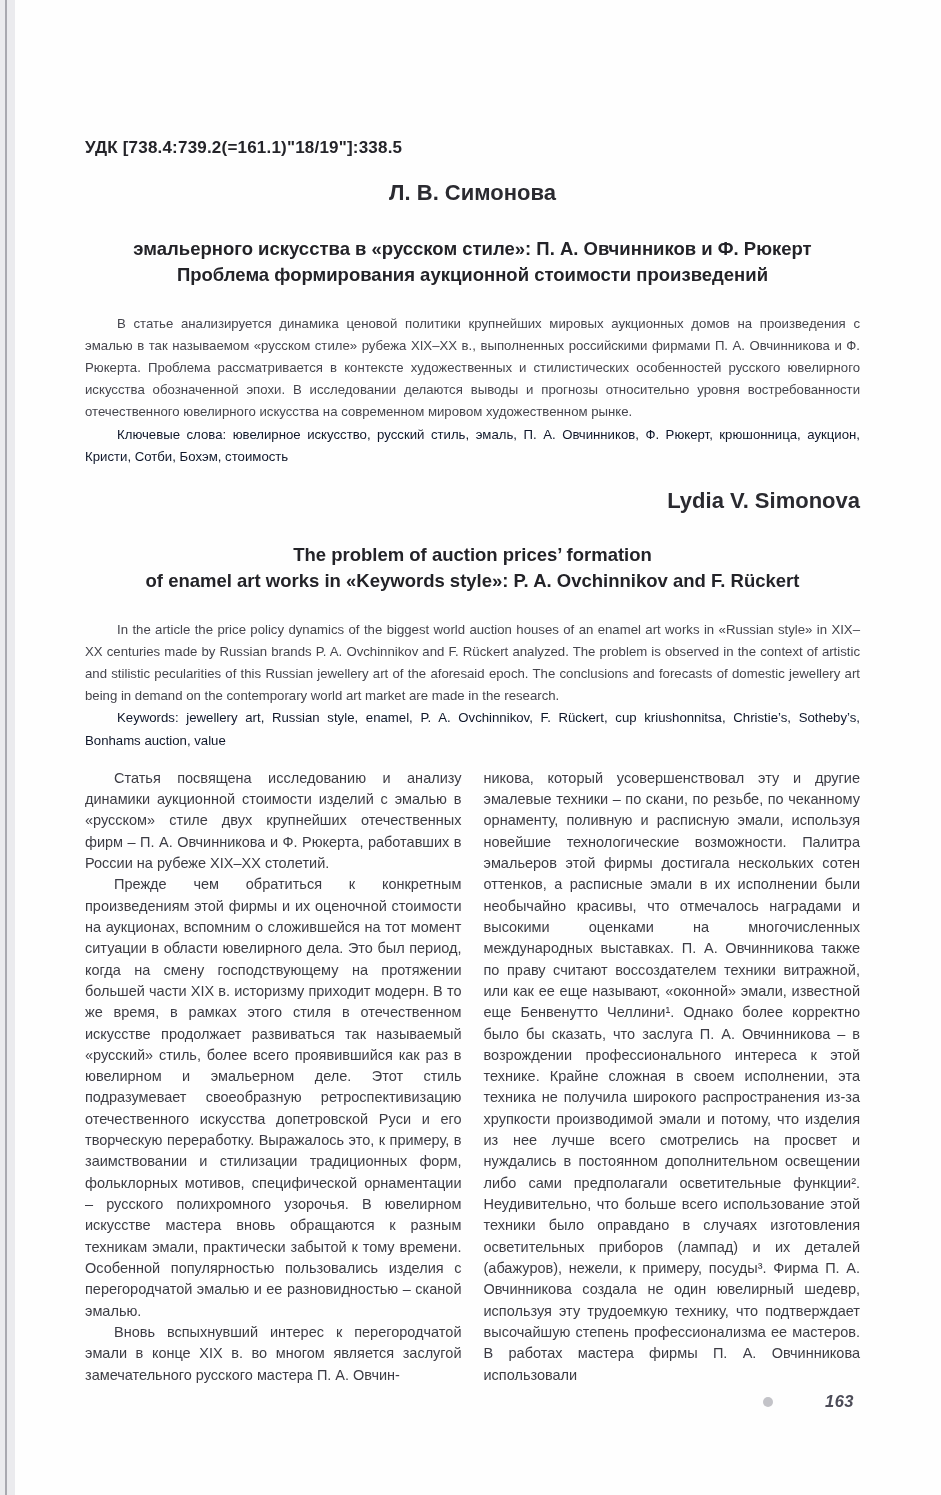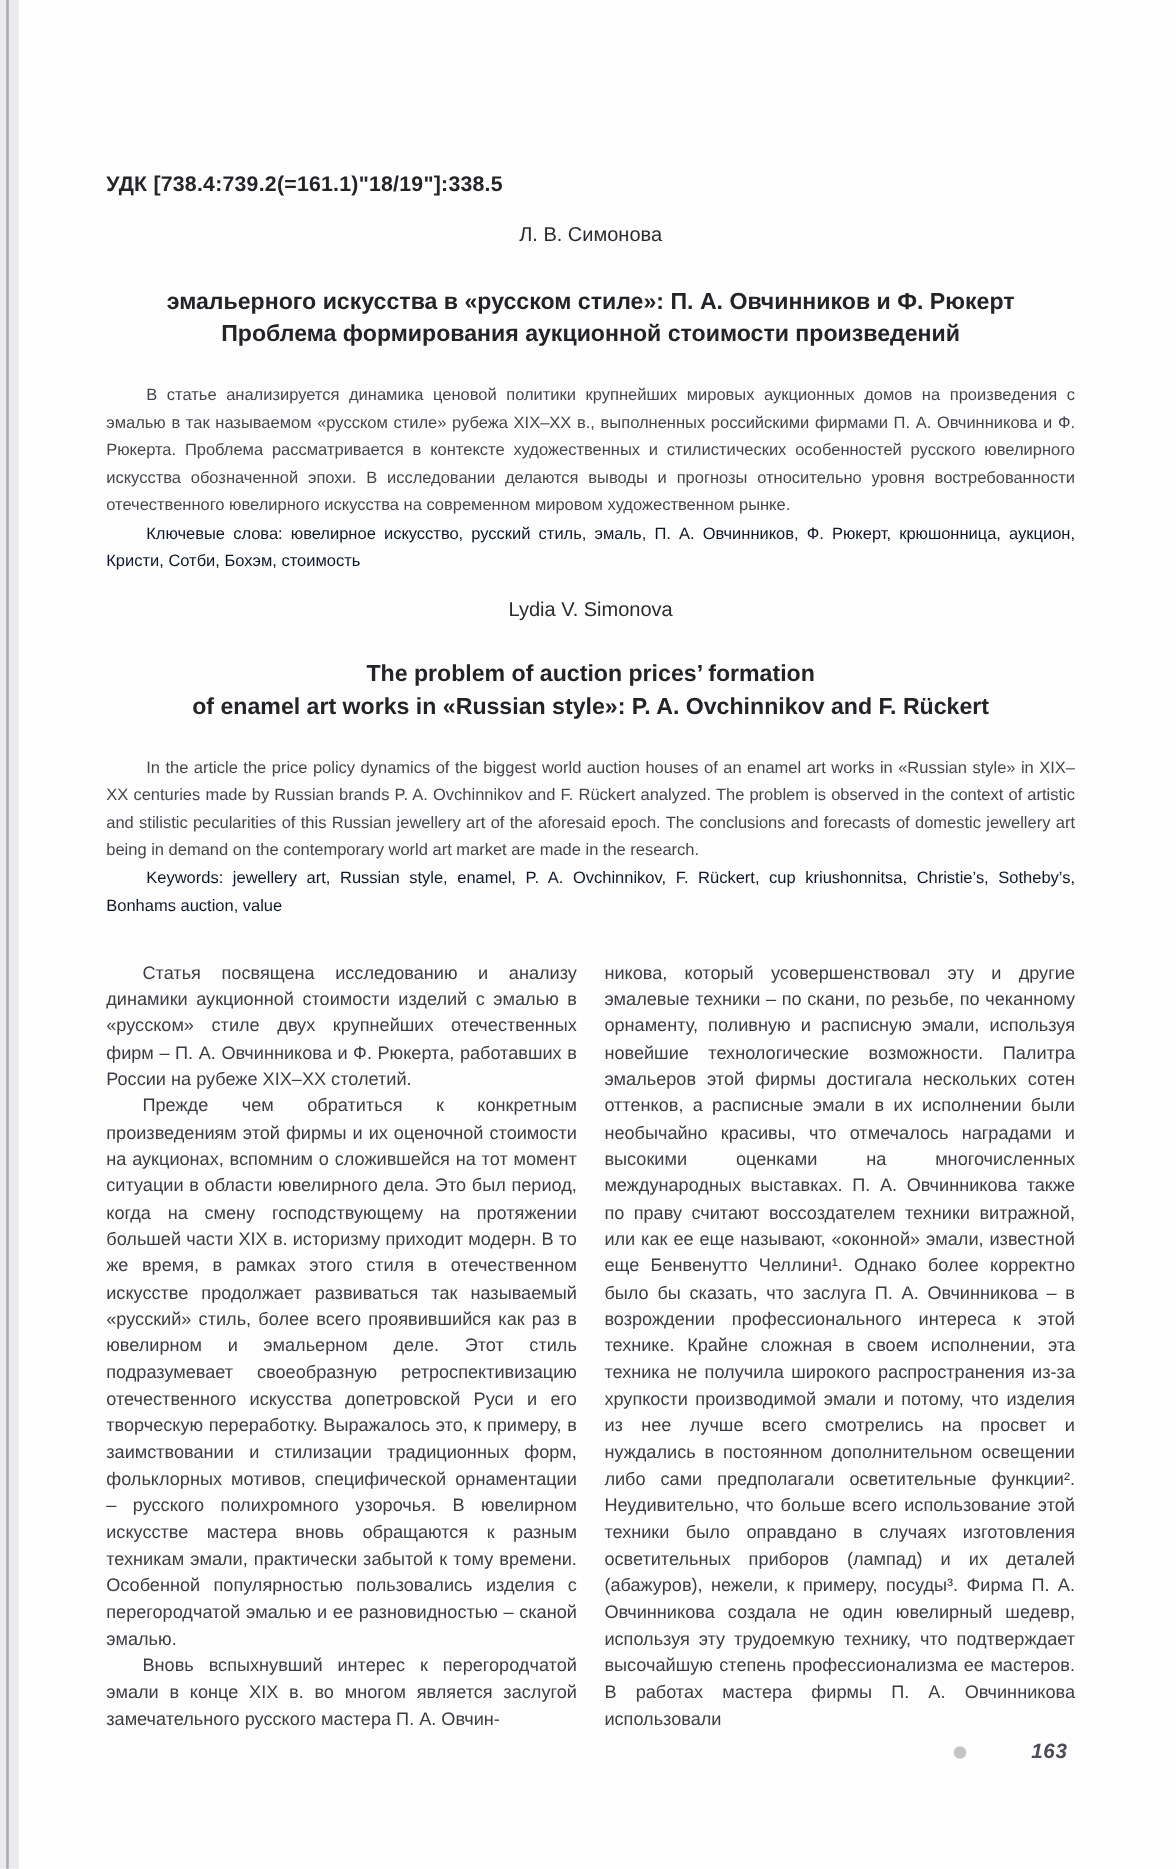--- a/index.html
+++ b/index.html
@@ -26,42 +26,42 @@
   .page {
     position: absolute; left: 16px; top: 0; right: 0; bottom: 0;
     background: #fefefe;
     padding: 138px 81px 0 69px;
   }
   .udc {
     font-weight: bold; font-size: 17px; color: #242429;
     letter-spacing: 0.2px;
   }
   .author-line {
-    text-align: center; font-weight: normal; font-size: 16px;
+    text-align: center; font-weight: bold; font-size: 22px;
     color: #2a2a30; margin-top: 22px;
   }
   .article-title {
     text-align: center; font-weight: bold; font-size: 18.5px;
     line-height: 1.4; color: #232328; margin-top: 30px;
   }
   .abstract {
     margin-top: 25px;
     font-size: 13.2px; line-height: 1.68;
     text-align: justify; text-indent: 32px;
     color: #45454d;
   }
   .keywords {
     font-size: 13.2px; line-height: 1.68;
     text-align: justify; text-indent: 32px;
     color: #0f172a;
   }
-  .author-line.en { margin-top: 20px; }
+  .author-line.en { margin-top: 20px; text-align: right; }
   .article-title.en { margin-top: 28px; }
   .columns {
-    margin-top: 33px;
+    margin-top: 16px;
     display: flex; gap: 22px;
   }
   .col { flex: 1; }
   .col p {
     font-size: 14.5px; line-height: 1.47;
     text-align: justify; text-indent: 29px;
     color: #3c3c44;
   }
   .col p.continuation { text-indent: 0; }
   .footer {
@@ -97,21 +97,21 @@
     <span style="display:block">Проблема формирования аукционной стоимости произведений</span>
   </h1>
 
   <p class="abstract">В статье анализируется динамика ценовой политики крупнейших мировых аукционных домов на произведения с эмалью в так называемом «русском стиле» рубежа XIX–XX в., выполненных российскими фирмами П. А. Овчинникова и Ф. Рюкерта. Проблема рассматривается в контексте художественных и стилистических особенностей русского ювелирного искусства обозначенной эпохи. В исследовании делаются выводы и прогнозы относительно уровня востребованности отечественного ювелирного искусства на современном мировом художественном рынке.</p>
   <p class="keywords">Ключевые слова: ювелирное искусство, русский стиль, эмаль, П. А. Овчинников, Ф. Рюкерт, крюшонница, аукцион, Кристи, Сотби, Бохэм, стоимость</p>
 
   <p class="author-line en">Lydia V. Simonova</p>
 
   <h2 class="article-title en">
     <span style="display:block">The problem of auction prices’ formation</span>
-    <span style="display:block">of enamel art works in «Russian style»: P. A. Ovchinnikov and F. Rückert</span>
+    <span style="display:block">of enamel art works in «Keywords style»: P. A. Ovchinnikov and F. Rückert</span>
   </h2>
 
   <p class="abstract">In the article the price policy dynamics of the biggest world auction houses of an enamel art works in «Russian style» in XIX–XX centuries made by Russian brands P. A. Ovchinnikov and F. Rückert analyzed. The problem is observed in the context of artistic and stilistic pecularities of this Russian jewellery art of the aforesaid epoch. The conclusions and forecasts of domestic jewellery art being in demand on the contemporary world art market are made in the research.</p>
   <p class="keywords">Keywords: jewellery art, Russian style, enamel, P. A. Ovchinnikov, F. Rückert, cup kriushonnitsa, Christie’s, Sotheby’s, Bonhams auction, value</p>
 
   <div class="columns">
     <div class="col">
       <p>Статья посвящена исследованию и анализу динамики аукционной стоимости изделий с эмалью в «русском» стиле двух крупнейших отечественных фирм – П. А. Овчинникова и Ф. Рюкерта, работавших в России на рубеже XIX–XX столетий.</p>
       <p>Прежде чем обратиться к конкретным произведениям этой фирмы и их оценочной стоимости на аукционах, вспомним о сложившейся на тот момент ситуации в области ювелирного дела. Это был период, когда на смену господствующему на протяжении большей части XIX в. историзму приходит модерн. В то же время, в рамках этого стиля в отечественном искусстве продолжает развиваться так называемый «русский» стиль, более всего проявившийся как раз в ювелирном и эмальерном деле. Этот стиль подразумевает своеобразную ретроспективизацию отечественного искусства допетровской Руси и его творческую переработку. Выражалось это, к примеру, в заимствовании и стилизации традиционных форм, фольклорных мотивов, специфической орнаментации – русского полихромного узорочья. В ювелирном искусстве мастера вновь обращаются к разным техникам эмали, практически забытой к тому времени. Особенной популярностью пользовались изделия с перегородчатой эмалью и ее разновидностью – сканой эмалью.</p>
       <p>Вновь вспыхнувший интерес к перегородчатой эмали в конце XIX в. во многом является заслугой замечательного русского мастера П. А. Овчин-</p>

